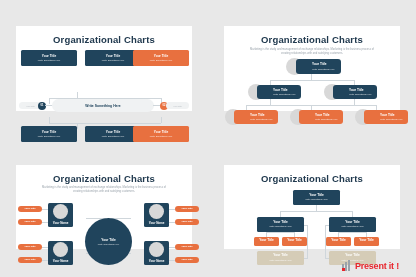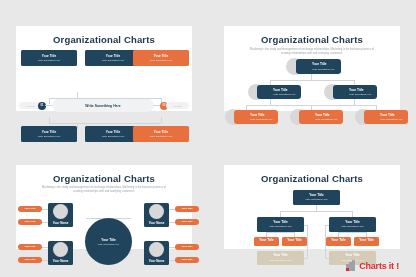--- a/index.html
+++ b/index.html
@@ -359,14 +359,14 @@
 
 </div>
 
 <div class="logo">
   <div class="mark">
     <i class="b1"></i>
     <i class="b2"></i>
     <i class="b3"></i>
     <i class="red"></i>
   </div>
-  <div class="txt">Charts it !</div>
+  <div class="txt">Present it !</div>
 </div>
 
 </body></html>

